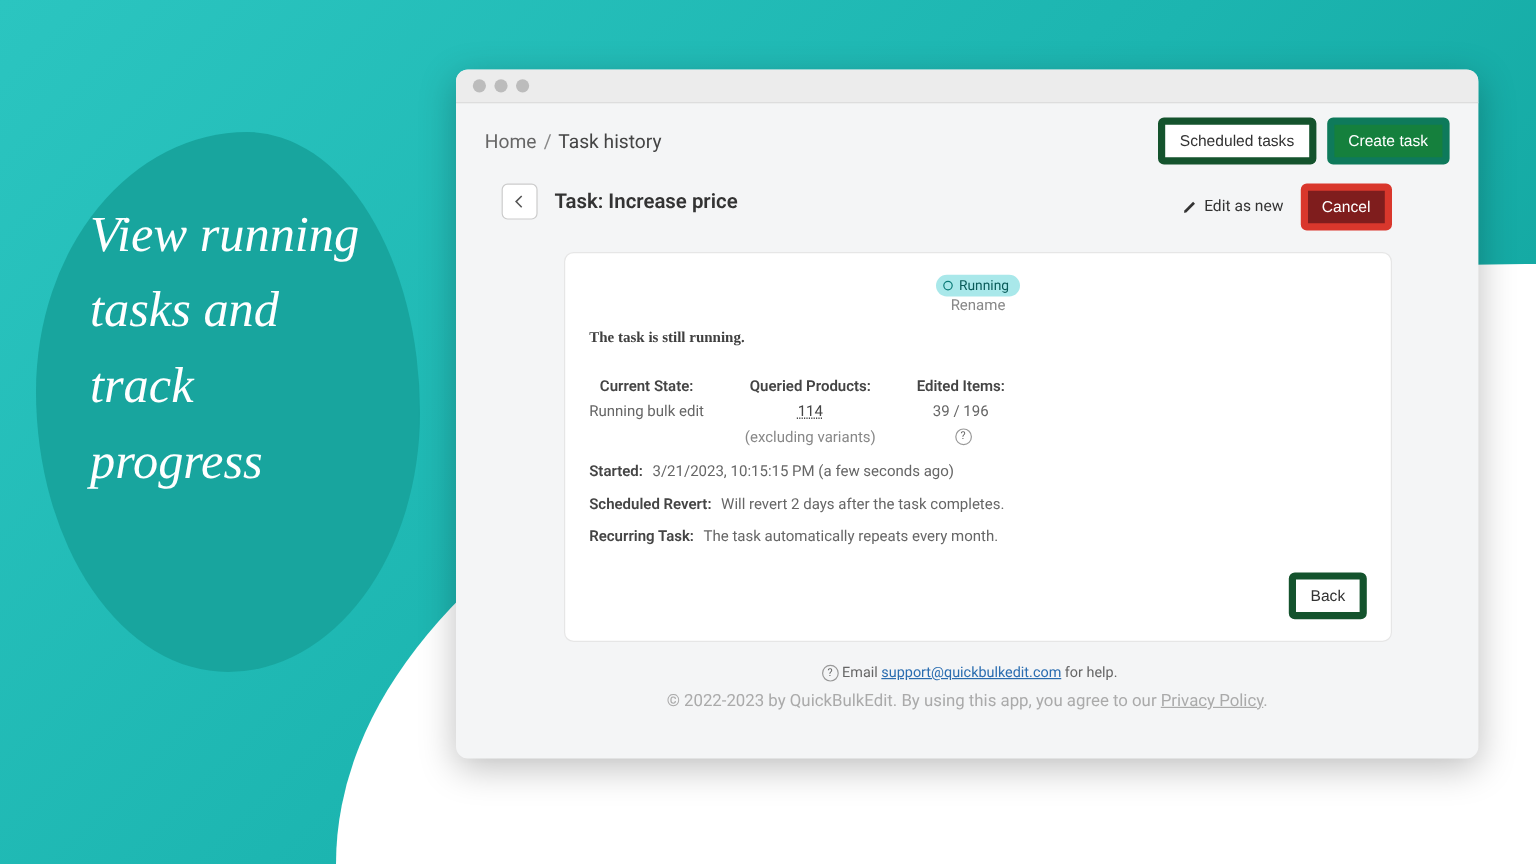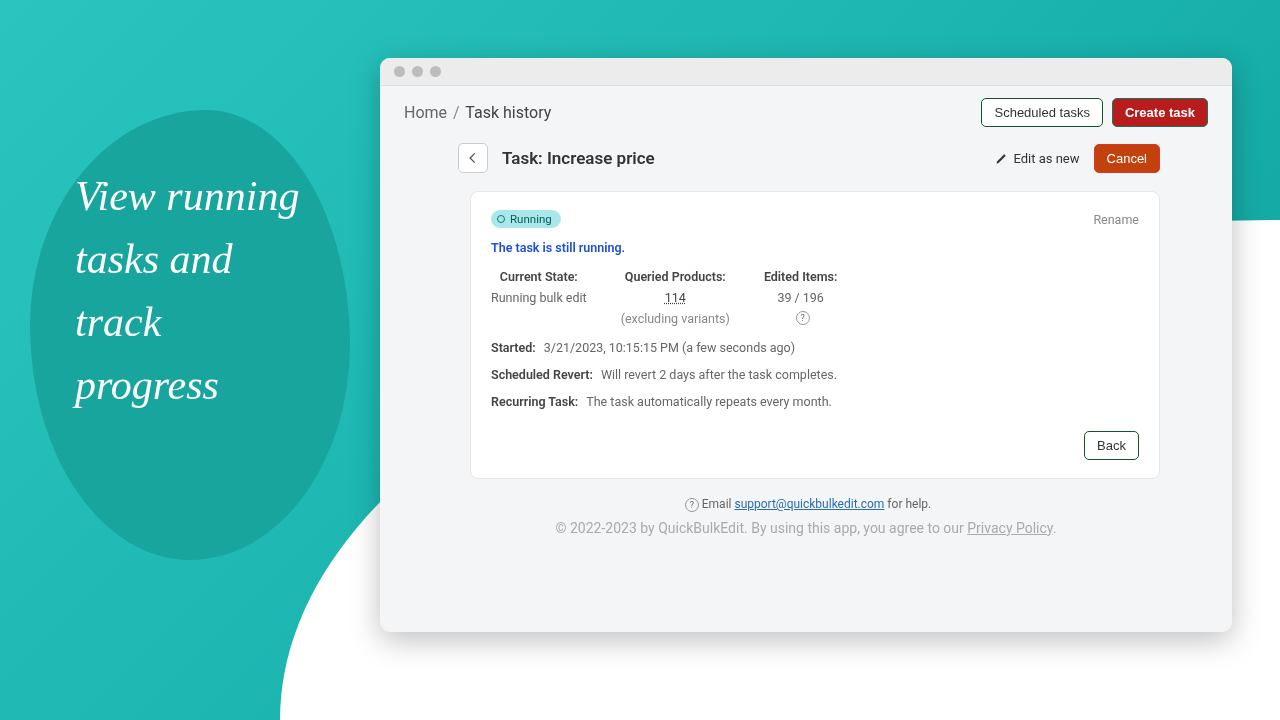--- a/index.html
+++ b/index.html
@@ -53,53 +53,53 @@
 
   .topbar {
     display: flex; align-items: center; justify-content: space-between;
     padding: 12px 24px;
   }
   .breadcrumb { font-size: 16px; color: #666; }
   .breadcrumb .sep { margin: 0 2px; color: #888;}
   .breadcrumb .cur { color: #444; }
   .topbtns { display: flex; gap: 9px; }
   .btn {
-    border: 1px solid #14532d; background: #fff; color: #333;
+    border: 6px solid #14532d; background: #fff; color: #333;
     padding: 6px 12px; border-radius: 5px; font-size: 13px; cursor: pointer;
   }
-  .btn.primary { background: #b91c1c; border-color: #0e7a5b; color: #fff; font-weight: bold; }
-  .btn.danger  { background: #c2410c; border-color: #d9372c; color: #fff; }
+  .btn.primary { background: #15803d; border-color: #0e7a5b; color: #fff; }
+  .btn.danger  { background: #7f1d1d; border-color: #d9372c; color: #fff; }
 
   .taskhdr {
-    display: flex; align-items: flex-end; justify-content: space-between;
-    padding: 4px 72px 4px 78px;
+    display: flex; align-items: flex-start; justify-content: space-between;
+    padding: 4px 72px 4px 38px;
   }
   .taskhdr-left { display: flex; align-items: center; gap: 14px; }
   .backsq {
     width: 30px; height: 30px; border: 1px solid #ccc; border-radius: 5px;
     display: flex; align-items: center; justify-content: center; cursor: pointer; background:#fff;
   }
   .tasktitle { font-size: 17px; font-weight: 600; color: #333; }
   .taskhdr-right { display: flex; align-items: center; gap: 14px; }
   .editasnew { display: flex; align-items: center; gap: 5px; font-size: 13px; color: #333; cursor: pointer; }
 
   .card {
     margin: 14px 72px 0 90px;
     background: #fff; border: 1px solid #e6e6e6; border-radius: 8px;
     padding: 18px 20px 18px 20px;
     font-size: 12.5px; color: #555;
   }
-  .card-row1 { display:flex; justify-content: space-between; align-items:center; margin-bottom: 12px;}
+  .card-row1 { display:flex; justify-content: space-between; align-items:center; margin-bottom: 12px; flex-direction: column;}
   .badge {
     background: #a9e8ea; color: #0a5c5a; border-radius: 10px;
     padding: 2px 9px 2px 6px; font-size: 11.5px; display:inline-flex; align-items:center; gap:5px;
   }
   .badge::before { content:""; width:6px; height:6px; border:1.5px solid #0a7a77; border-radius:50%; }
   .rename { color:#888; font-size:12.5px; cursor:pointer; }
-  .running-msg { font-weight:600; color:#1d4ed8; margin-bottom: 14px;}
+  .running-msg { font-weight:600; color:#404040; margin-bottom: 26px; font-family: Liberation Serif, serif;}
   .statsline { display:flex; gap: 34px; flex-wrap:wrap; margin-bottom:14px;}
   .stat { display:flex; gap:6px; align-items:center;flex-direction:column; }
   .lbl { font-weight:600; color:#444; }
   .val { color:#666; }
   .lnk { color:#444; text-decoration: underline dotted; cursor:pointer; }
   .paren { color:#888; }
   .qmark {
     display:inline-flex; width:14px; height:14px; border:1px solid #999; border-radius:50%;
     align-items:center; justify-content:center; font-size:9px; color:#666; margin-left:4px;
   }

